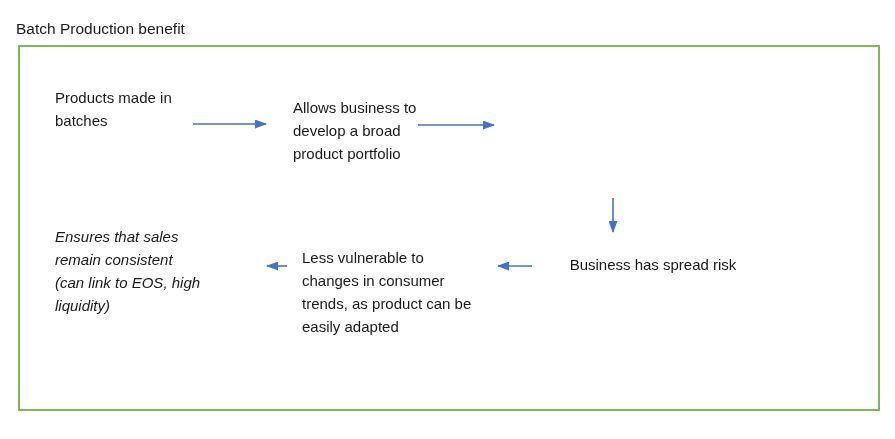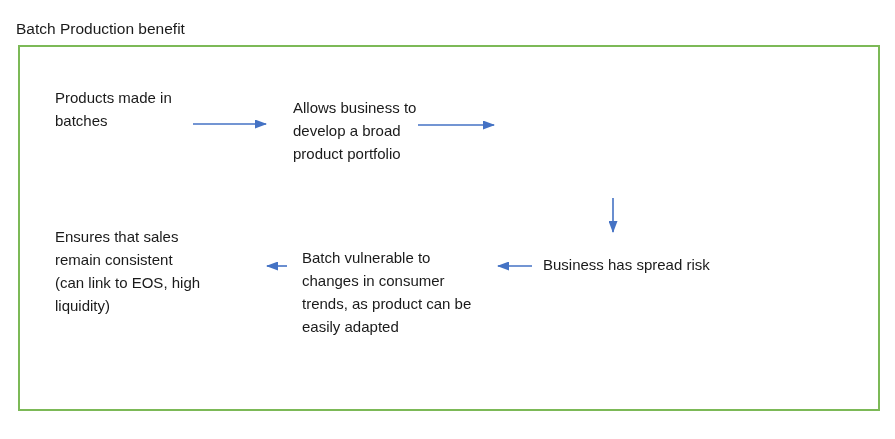--- a/index.html
+++ b/index.html
@@ -41,23 +41,23 @@
   .node {
     position: absolute;
     font-size: 15px;
     line-height: 23px;
     color: var(--text);
     white-space: pre-line;
   }
   .n-products      { left: 55px;  top: 86px;  width: 160px; }
   .n-portfolio     { left: 293px; top: 96px;  width: 175px; }
   .n-segments      { left: 536px; top: 93px;  width: 320px; }
-  .n-spread-risk   { left: 543px; top: 253px; width: 220px; }
+  .n-spread-risk   { left: 543px; top: 253px; width: 220px; text-align: center; }
   .n-vulnerable    { left: 302px; top: 246px; width: 210px; }
-  .n-sales         { left: 55px;  top: 225px; width: 190px; }
+  .n-sales         { left: 55px;  top: 225px; width: 190px; font-style: italic; }
   .arrows {
     position: absolute;
     left: 0; top: 0;
     width: 895px;
     height: 439px;
     pointer-events: none;
   }
   .arrows line { stroke: var(--arrow); stroke-width: 1.6; }
   .arrows .head { fill: var(--arrow); }
 </style>
@@ -69,21 +69,21 @@
   <div class="title">Batch Production benefit</div>
 
   <div class="frame"></div>
 
   <div class="node n-portfolio">Allows business to
 develop a broad
 product portfolio</div>
   <div class="node n-products">Products made in
 batches</div>
   <div class="node n-spread-risk">Business has spread risk</div>
-  <div class="node n-vulnerable">Batch vulnerable to
+  <div class="node n-vulnerable">Less vulnerable to
 changes in consumer
 trends, as product can be
 easily adapted</div>
   <div class="node n-sales">Ensures that sales
 remain consistent
 (can link to EOS, high
 liquidity)</div>
 
   <svg class="arrows" viewBox="0 0 895 439" xmlns="http://www.w3.org/2000/svg">
     <defs>

